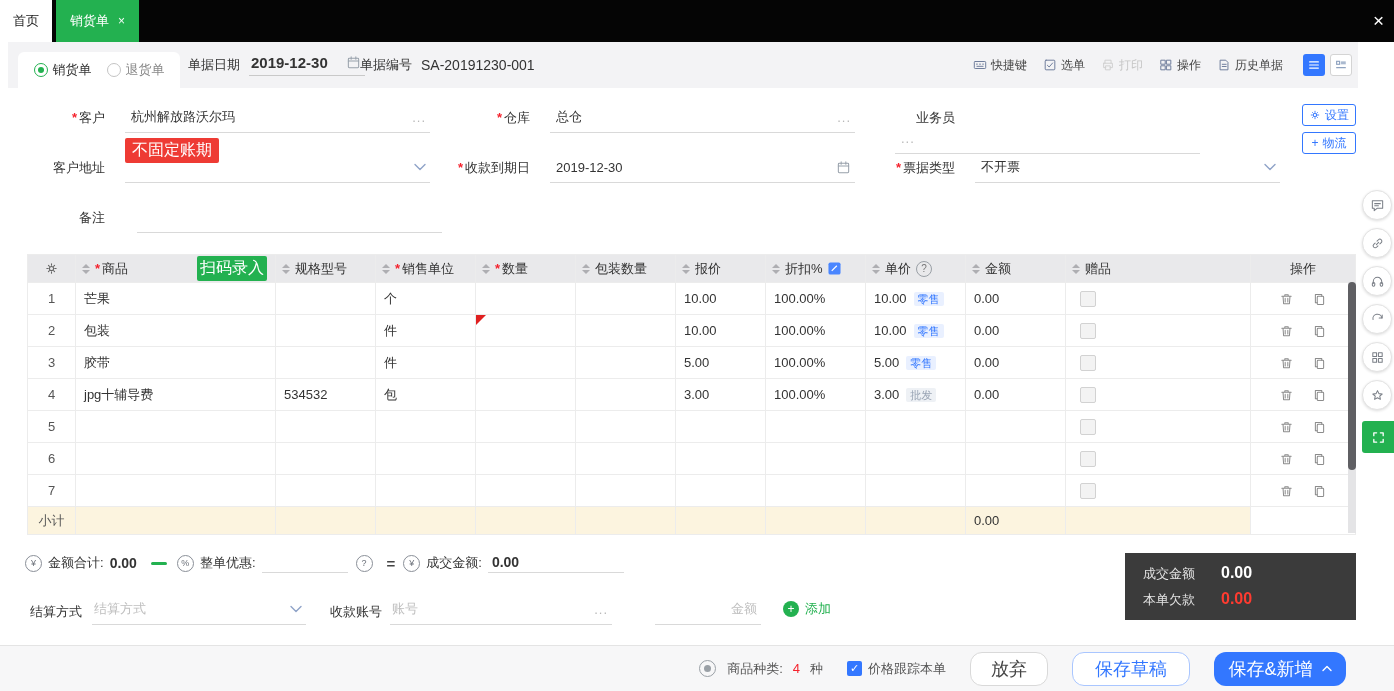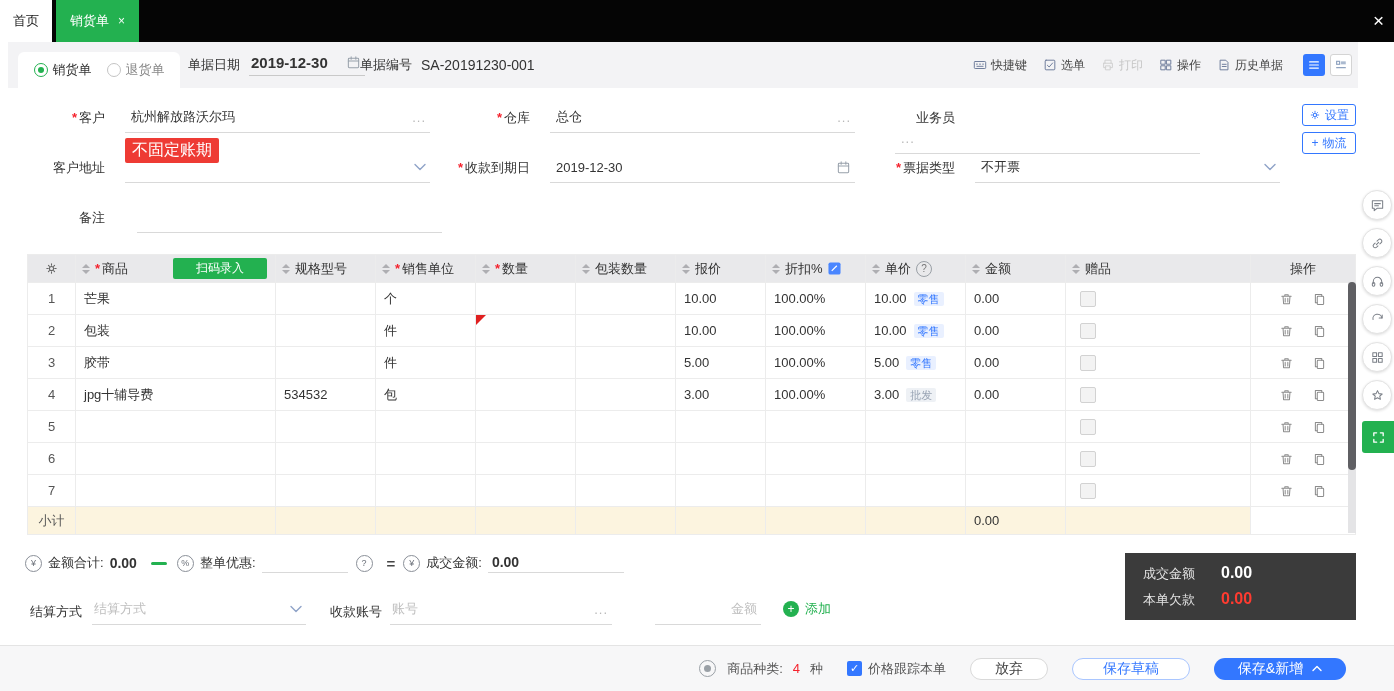--- a/index.html
+++ b/index.html
@@ -75,21 +75,21 @@
   .grid-wrap{position:absolute;left:19px;top:212px;width:1328px;}
   table{border-collapse:collapse;table-layout:fixed;width:1328px;}
   th,td{border:1px solid #ececec;height:32px;padding:0 8px;box-sizing:border-box;
     overflow:hidden;white-space:nowrap;text-align:left;font-weight:normal;}
   thead th{background:#e9e9eb;height:28px;padding:0 6px;color:#333;}
   thead th:last-child{text-align:center;}
   .th-flex{display:flex;align-items:center;}
   .sorters{display:inline-flex;flex-direction:column;gap:2px;margin-right:5px;}
   .s-up{width:0;height:0;border-left:4px solid transparent;border-right:4px solid transparent;border-bottom:4px solid #aeaeb2;}
   .s-down{width:0;height:0;border-left:4px solid transparent;border-right:4px solid transparent;border-top:4px solid #aeaeb2;}
-  .scan-btn{background:#23b150;color:#fff;font-size:12px;padding:2px 23px;border-radius:2px;margin-left:auto;margin-right:2px;}
+  .scan-btn{background:#23b150;color:#fff;font-size:16px;padding:2px 3px;border-radius:2px;margin-left:auto;margin-right:2px;}
   .disc-ico{margin-left:5px;width:13px;height:13px;}
   .circle-q{width:14px;height:14px;border:1px solid #9aa0a6;border-radius:50%;color:#777;
     font-size:10px;display:inline-flex;align-items:center;justify-content:center;margin-left:5px;}
   .gear-ico{width:15px;height:15px;stroke:#666;fill:none;stroke-width:1.1;stroke-linecap:round;display:block;margin:0 auto;}
   td.c-no{text-align:center;color:#555;}
   .tag{font-size:11px;padding:1px 4px;border-radius:2px;margin-left:7px;}
   .tag.retail{color:#3377ff;background:#e9f0ff;}
   .tag.wholesale{color:#98a3b3;background:#eef1f5;}
   td.c-qty{position:relative;}
   .flag{position:absolute;left:0;top:0;width:0;height:0;
@@ -143,22 +143,22 @@
   .footer{position:absolute;left:0;top:645px;width:1394px;height:46px;background:#f7f7f8;
     border-top:1px solid #e4e4e4;box-sizing:border-box;display:flex;align-items:center;
     justify-content:flex-end;gap:24px;padding-right:48px;}
   .f-types{display:flex;align-items:center;gap:8px;color:#555;}
   .dot-circle{width:15px;height:15px;border:1px solid #9aa0a6;border-radius:50%;position:relative;margin-right:3px;}
   .dot-circle::after{content:"";position:absolute;inset:4px;background:#9aa0a6;border-radius:50%;}
   .f-count{color:#f5222d;margin:0 2px;}
   .f-track{display:flex;align-items:center;gap:6px;color:#555;}
   .cb-on{width:15px;height:15px;background:#3377ff;border-radius:2px;color:#fff;font-size:11px;
     display:flex;align-items:center;justify-content:center;}
-  .btn{height:22px;border-radius:12px;display:flex;align-items:center;justify-content:center;
-    font-size:14px;box-sizing:border-box;}
+  .btn{height:34px;border-radius:12px;display:flex;align-items:center;justify-content:center;
+    font-size:18px;box-sizing:border-box;}
   .btn-cancel{width:78px;background:#fff;border:1px solid #d9d9d9;color:#444;}
   .btn-draft{width:118px;background:#fff;border:1px solid #a9c6ff;color:#3377ff;}
   .btn-save{width:132px;background:#3377ff;color:#fff;gap:9px;}
   .btn-save svg{width:10px;height:7px;stroke:#fff;fill:none;stroke-width:1.4;stroke-linecap:round;stroke-linejoin:round;}
 
   
   .rail{position:absolute;right:0;top:190px;width:34px;display:flex;flex-direction:column;
     align-items:center;gap:8px;}
   .rail-ico{width:28px;height:28px;border-radius:50%;background:#fff;border:1px solid #e3e3e3;
     box-shadow:0 1px 3px rgba(0,0,0,.14);display:flex;align-items:center;justify-content:center;}

